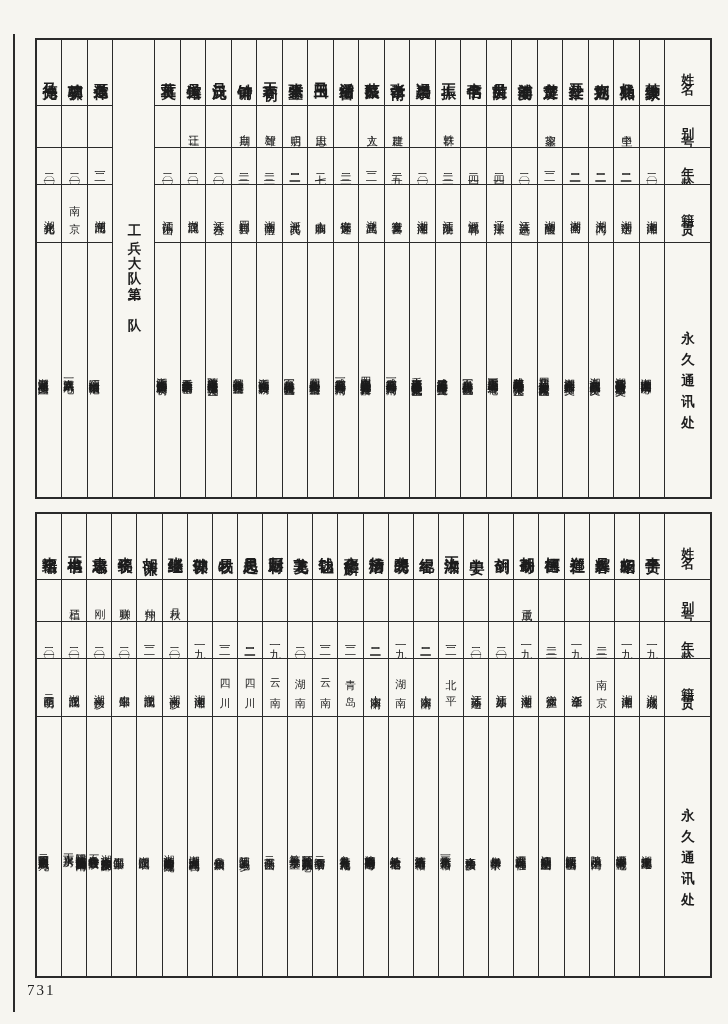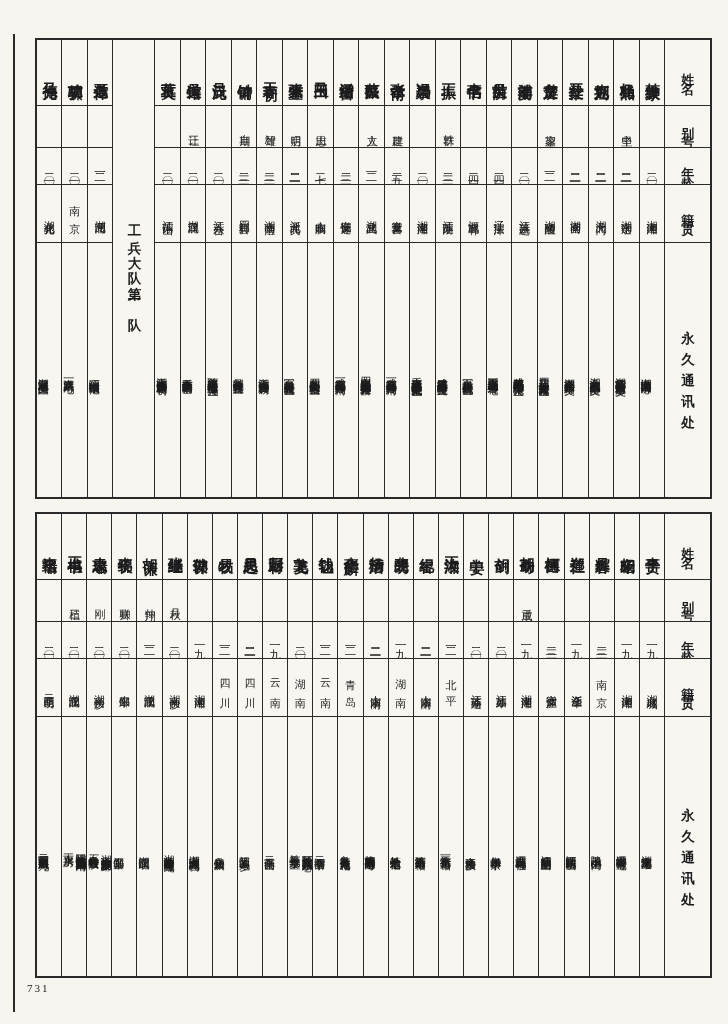--- a/index.html
+++ b/index.html
@@ -58,21 +58,21 @@
   .t-alias{font-size:11px;letter-spacing:1px;color:#242424;}
   .t-age{font-size:11.5px;letter-spacing:1px;}
   .t-native{font-size:11px;letter-spacing:1px;line-height:1.12;}
   .t-native.spread{letter-spacing:1.6em;}
   .t-addr{font-size:11px;line-height:12.5px;letter-spacing:0.5px;}
   .t-hdr{font-size:13px;font-weight:700;letter-spacing:0.7em;}
   .t-hdr-addr{font-size:13.5px;font-weight:700;letter-spacing:1.55em;}
   .t-divider{font-size:13.5px;font-weight:700;letter-spacing:1.15em;}
   .page-number{
     position:absolute;left:27px;top:982px;
-    font-size:11px;letter-spacing:2px;color:#222;
+    font-size:15px;letter-spacing:2px;color:#222;
   }
 </style>
 </head>
 <body>
 
 <div class="page">
   <div class="left-rule"></div>
 
   <div class="roster roster-top" id="table-top">
       <div class="col col-header">

